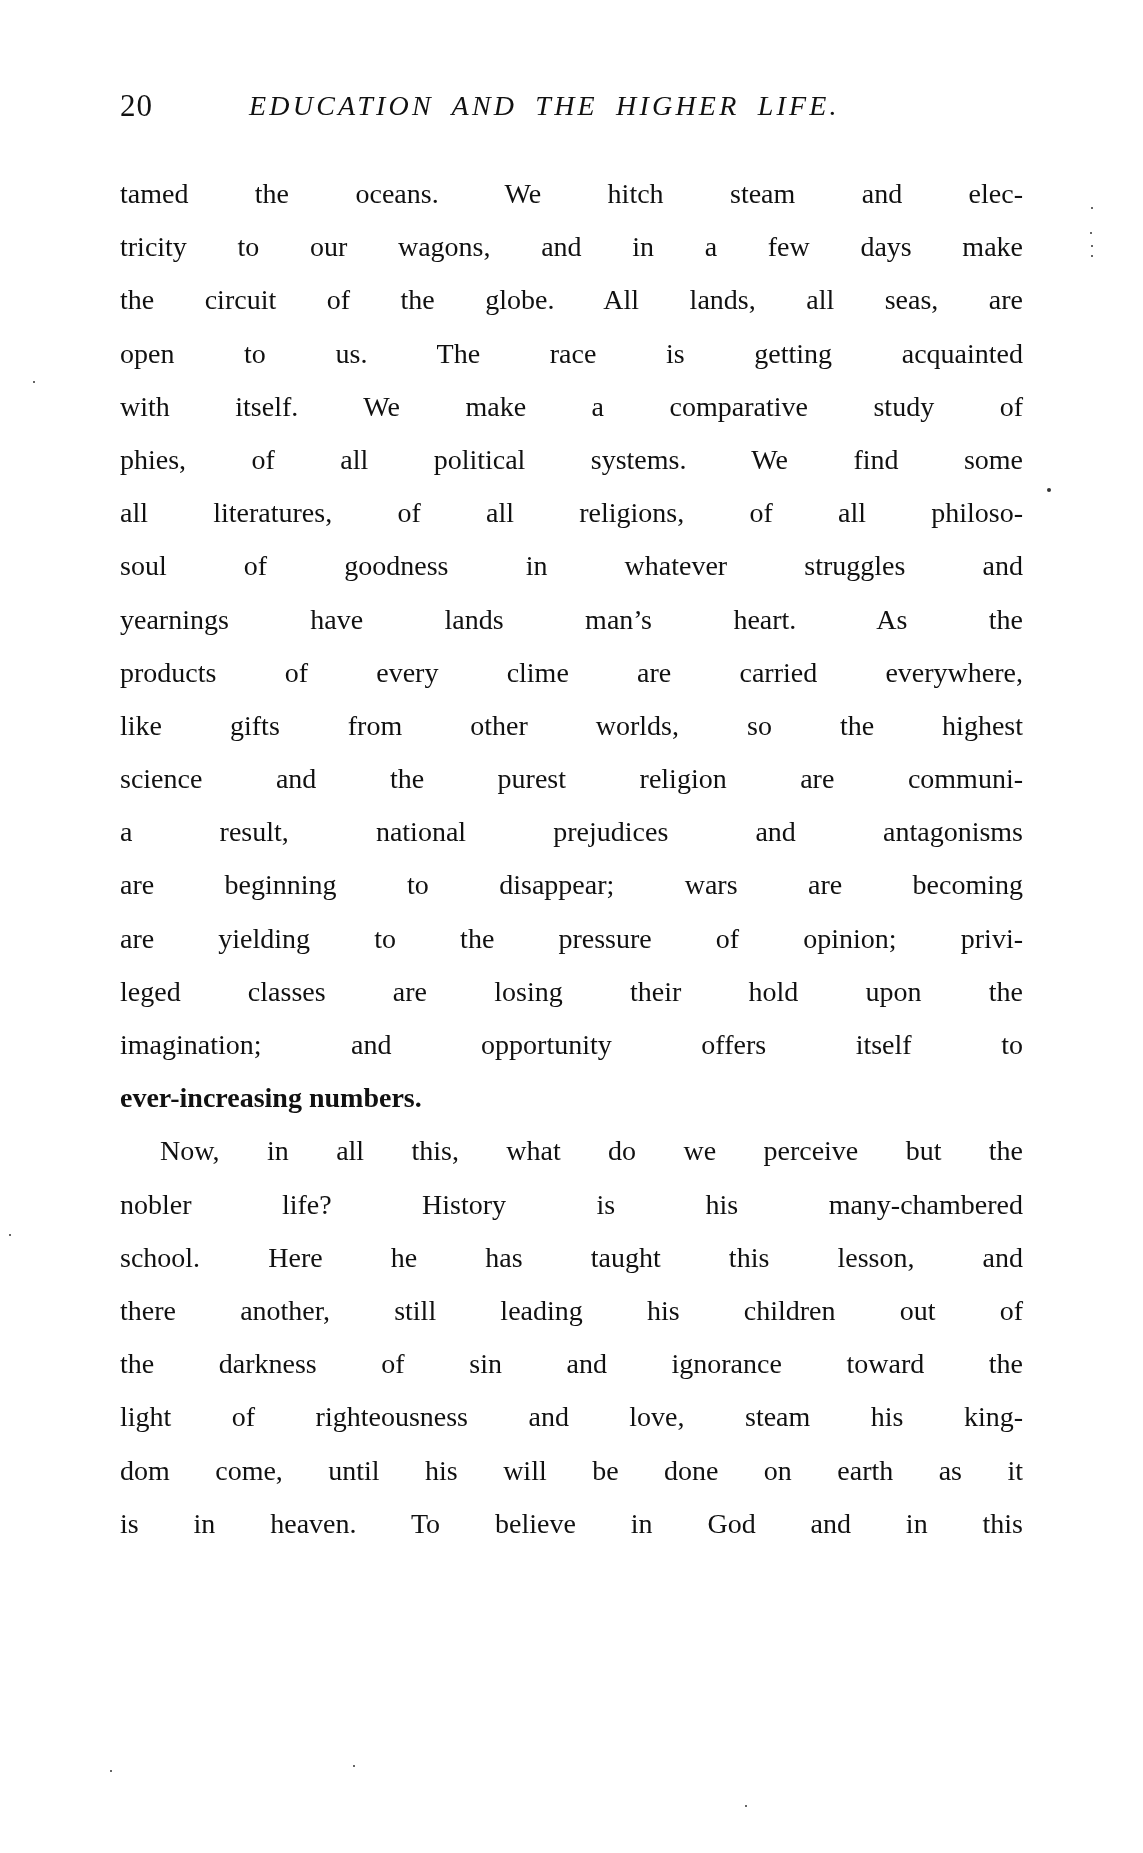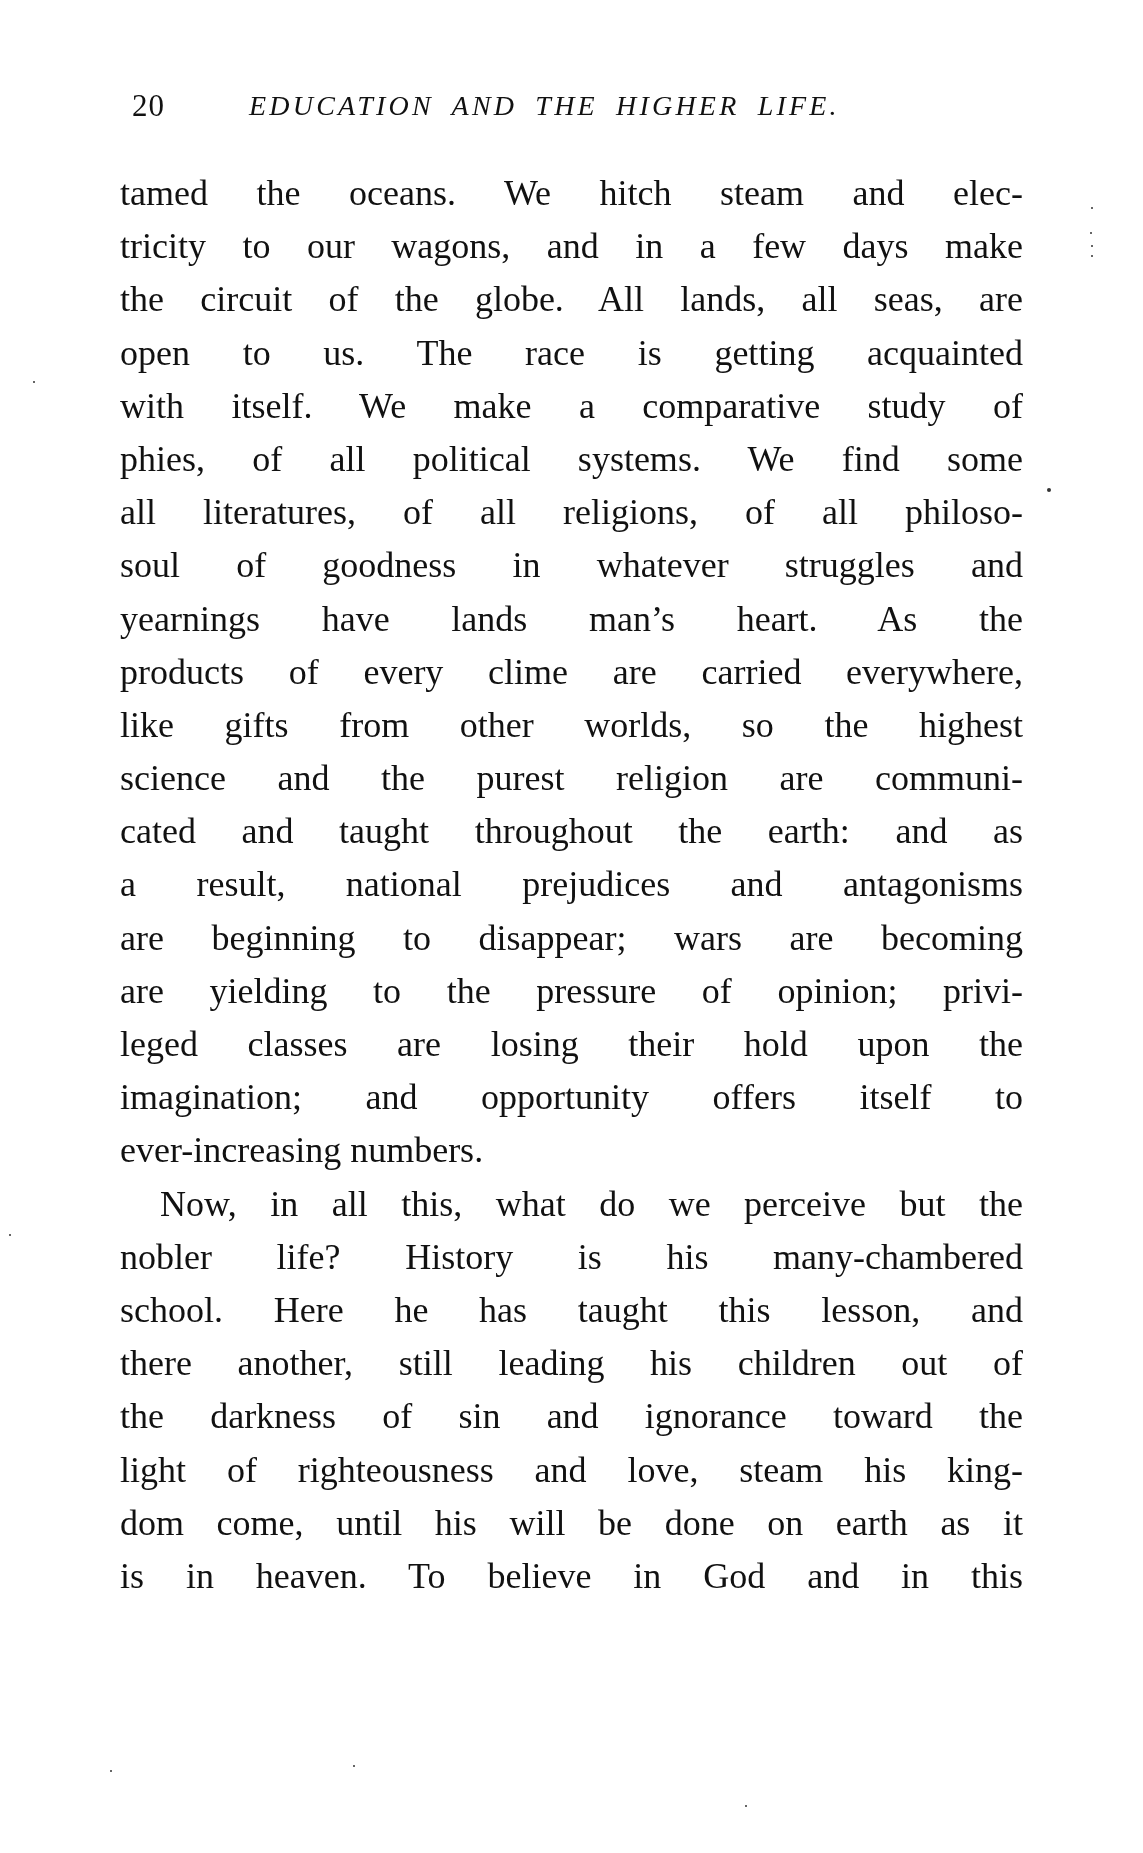--- a/index.html
+++ b/index.html
@@ -30,52 +30,52 @@
       font-family: "Liberation Serif", "DejaVu Serif", serif;
       white-space: nowrap;
     }
     .page-number {
       position: absolute;
       left: 0;
       top: 0;
       font-size: 31px;
       line-height: 40px;
       letter-spacing: 1px;
-      margin-left: 12px;
     }
     .running-title {
       position: absolute;
       left: 93px;
       top: 0;
       font-size: 28px;
       line-height: 40px;
       font-style: italic;
       letter-spacing: 3.2px;
       word-spacing: 8px;
       margin-left: 36px;
     }
     .body-text {
       position: absolute;
       left: 120px;
       top: 167px;
       width: 903px;
       font-family: "Liberation Serif", "DejaVu Serif", serif;
-      font-size: 36px;
+      font-size: 28px;
     }
     .line {
       display: block;
       height: 53.2px;
       line-height: 53.2px;
       text-align: justify;
       text-align-last: justify;
       white-space: nowrap;
       overflow: visible;
     }
     .line.last {
       text-align-last: left;
+      font-weight: bold;
     }
     .line.indent {
       padding-left: 40px;
     }
     .speck {
       position: absolute;
       width: 2px;
       height: 2px;
       background: #333;
       border-radius: 50%;
@@ -99,21 +99,20 @@
       <span class="line">the circuit of the globe.  All lands, all seas, are</span>
       <span class="line">open to us.  The race is getting acquainted</span>
       <span class="line">with itself.  We make a comparative study of</span>
       <span class="line">phies, of all political systems.  We find some</span>
       <span class="line">all literatures, of all religions, of all philoso-</span>
       <span class="line">soul of goodness in whatever struggles and</span>
       <span class="line">yearnings have lands man’s heart.  As the</span>
       <span class="line">products of every clime are carried everywhere,</span>
       <span class="line">like gifts from other worlds, so the highest</span>
       <span class="line">science and the purest religion are communi-</span>
-      <span class="line">cated and taught throughout the earth: and as</span>
       <span class="line">a result, national prejudices and antagonisms</span>
       <span class="line">are beginning to disappear; wars are becoming</span>
       <span class="line">are yielding to the pressure of opinion; privi-</span>
       <span class="line">leged classes are losing their hold upon the</span>
       <span class="line">imagination; and opportunity offers itself to</span>
       <span class="line last">ever-increasing numbers.</span>
     </div>
 
     <div>
       <span class="line indent">Now, in all this, what do we perceive but the</span>

